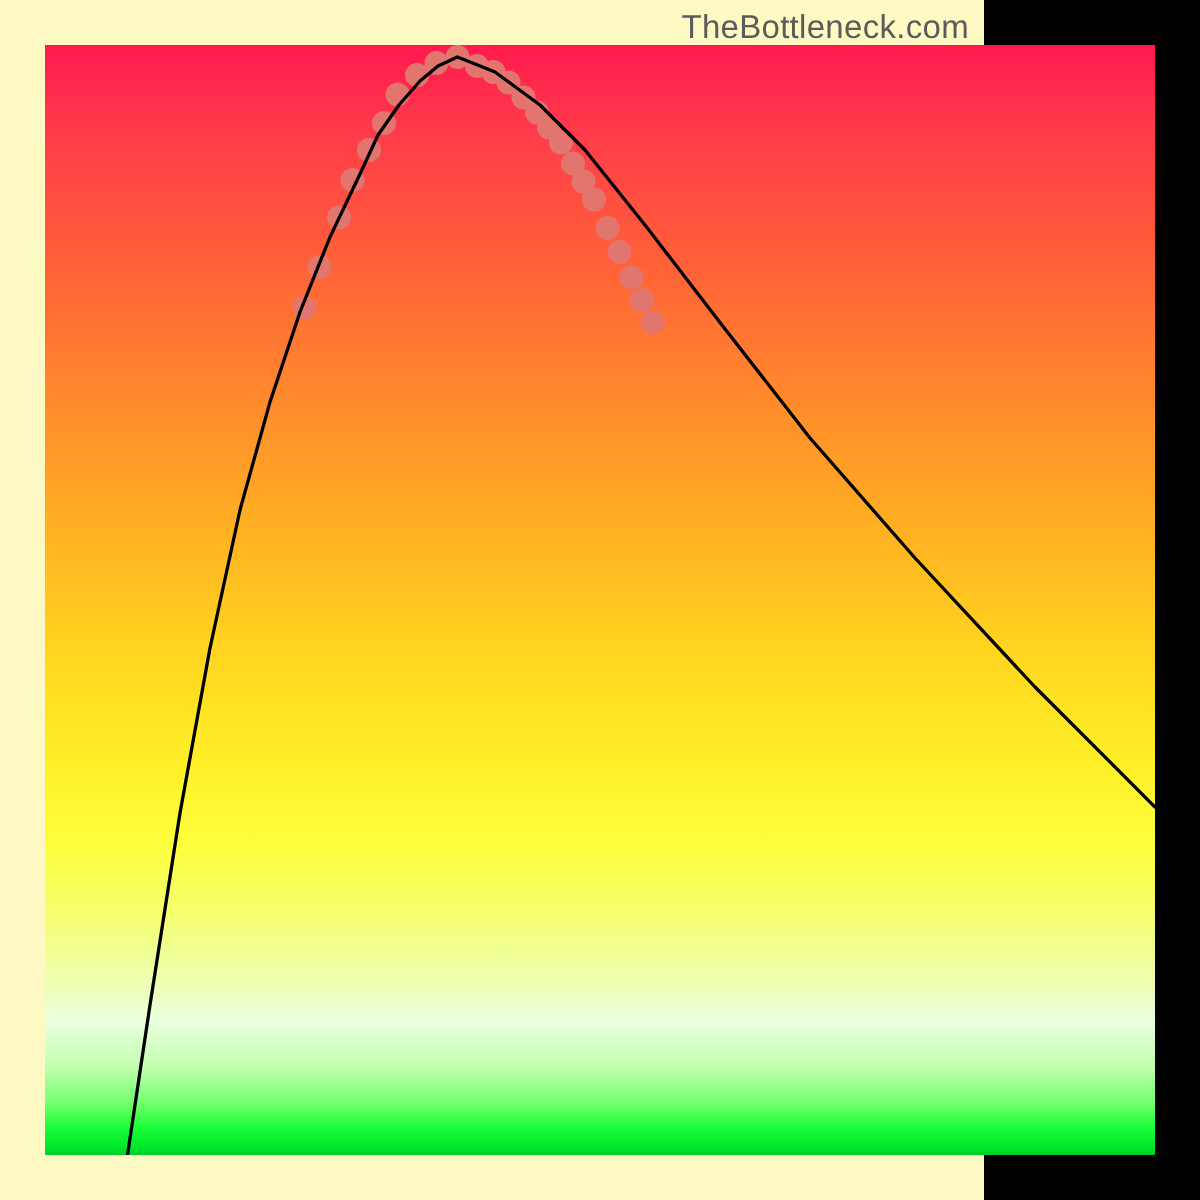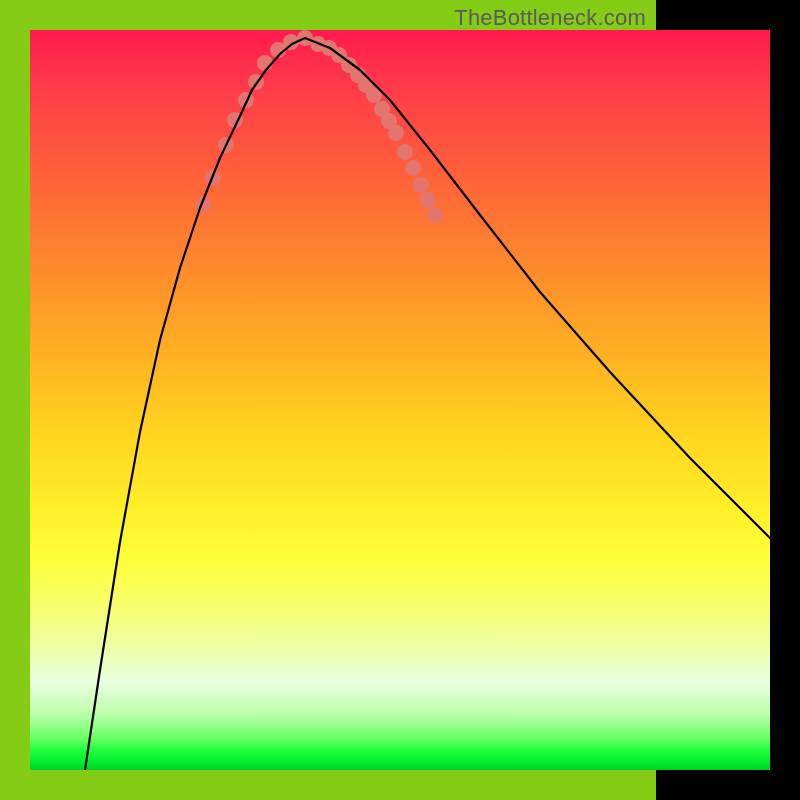--- a/index.html
+++ b/index.html
@@ -10,21 +10,21 @@
     background: #000;
     overflow: hidden;
     font-family: Arial, Helvetica, sans-serif;
   }
   .frame {
     position: absolute;
     left: 0;  
     top: 0;
     width: 656px;
     height: 800px;
-    background: #84cc16;
+    background: #fef9c3;
   }
   .plot {
     position: absolute;
     left: 30px;
     top: 30px;
     width: 740px;
     height: 740px;
     overflow: hidden;
   }
   .gradient {

